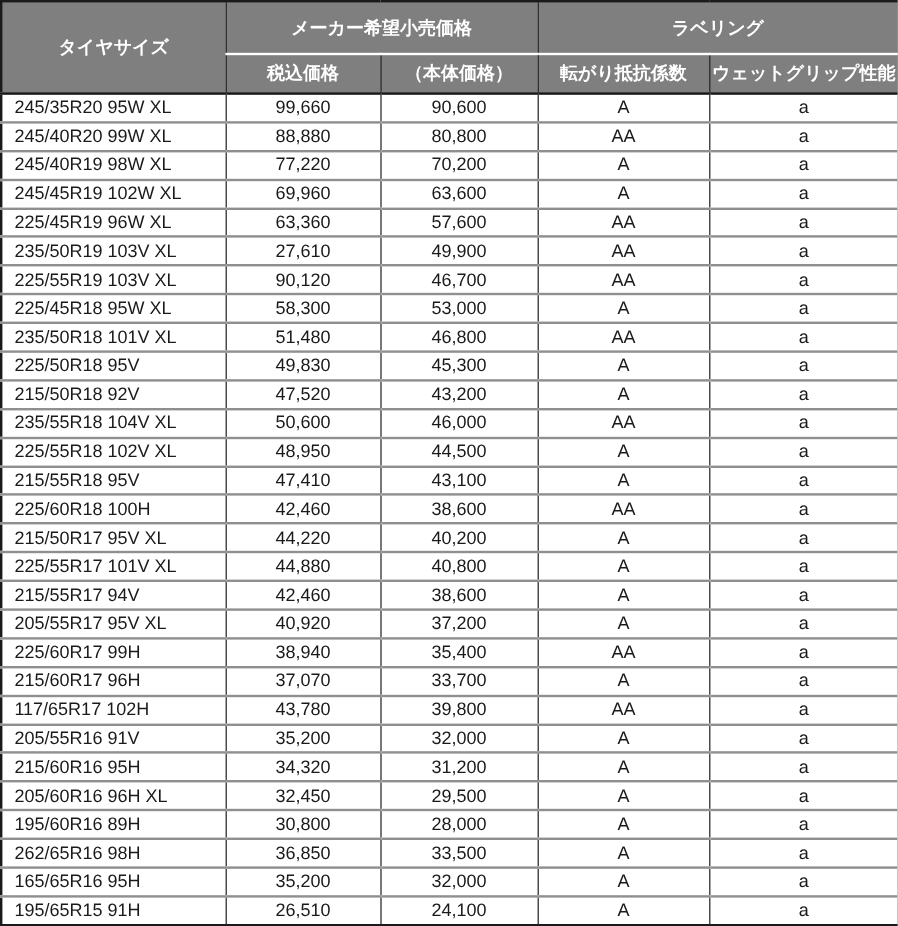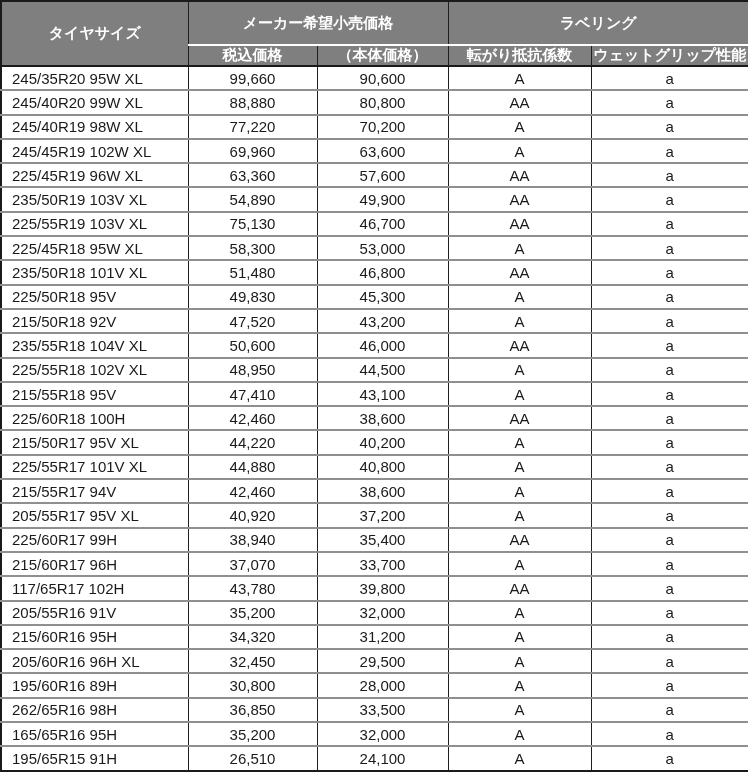--- a/index.html
+++ b/index.html
@@ -43,21 +43,21 @@
     color: var(--header-text);
     font-weight: bold;
     font-size: 15px;
     text-align: center;
     vertical-align: middle;
     padding: 0;
     border-left: 1px solid var(--grid-vertical);
     border-bottom: 2px solid var(--outer-border);
   }
   thead tr.group-row { height: 44px; }
-  thead tr.sub-row   { height: 21px; margin-left: 20px; }
+  thead tr.sub-row   { height: 33px; margin-left: 20px; }
   thead th.group { border-bottom: 2px solid var(--header-divider); }
   thead th:first-child { border-left: none; }
   thead tr.sub-row th.first-sub { border-left: 1px solid var(--grid-vertical); }
 
   tbody td {
     color: var(--body-text);
     font-size: 15px;
     text-align: center;
     vertical-align: middle;
     padding: 0;
@@ -130,28 +130,28 @@
         </tr>
         <tr>
           <td class="tire">225/45R19 96W XL</td>
           <td>63,360</td>
           <td>57,600</td>
           <td>AA</td>
           <td>a</td>
         </tr>
         <tr>
           <td class="tire">235/50R19 103V XL</td>
-          <td>54,890</td>
+          <td>27,610</td>
           <td>49,900</td>
           <td>AA</td>
           <td>a</td>
         </tr>
         <tr>
           <td class="tire">225/55R19 103V XL</td>
-          <td>75,130</td>
+          <td>90,120</td>
           <td>46,700</td>
           <td>AA</td>
           <td>a</td>
         </tr>
         <tr>
           <td class="tire">225/45R18 95W XL</td>
           <td>58,300</td>
           <td>53,000</td>
           <td>A</td>
           <td>a</td>

